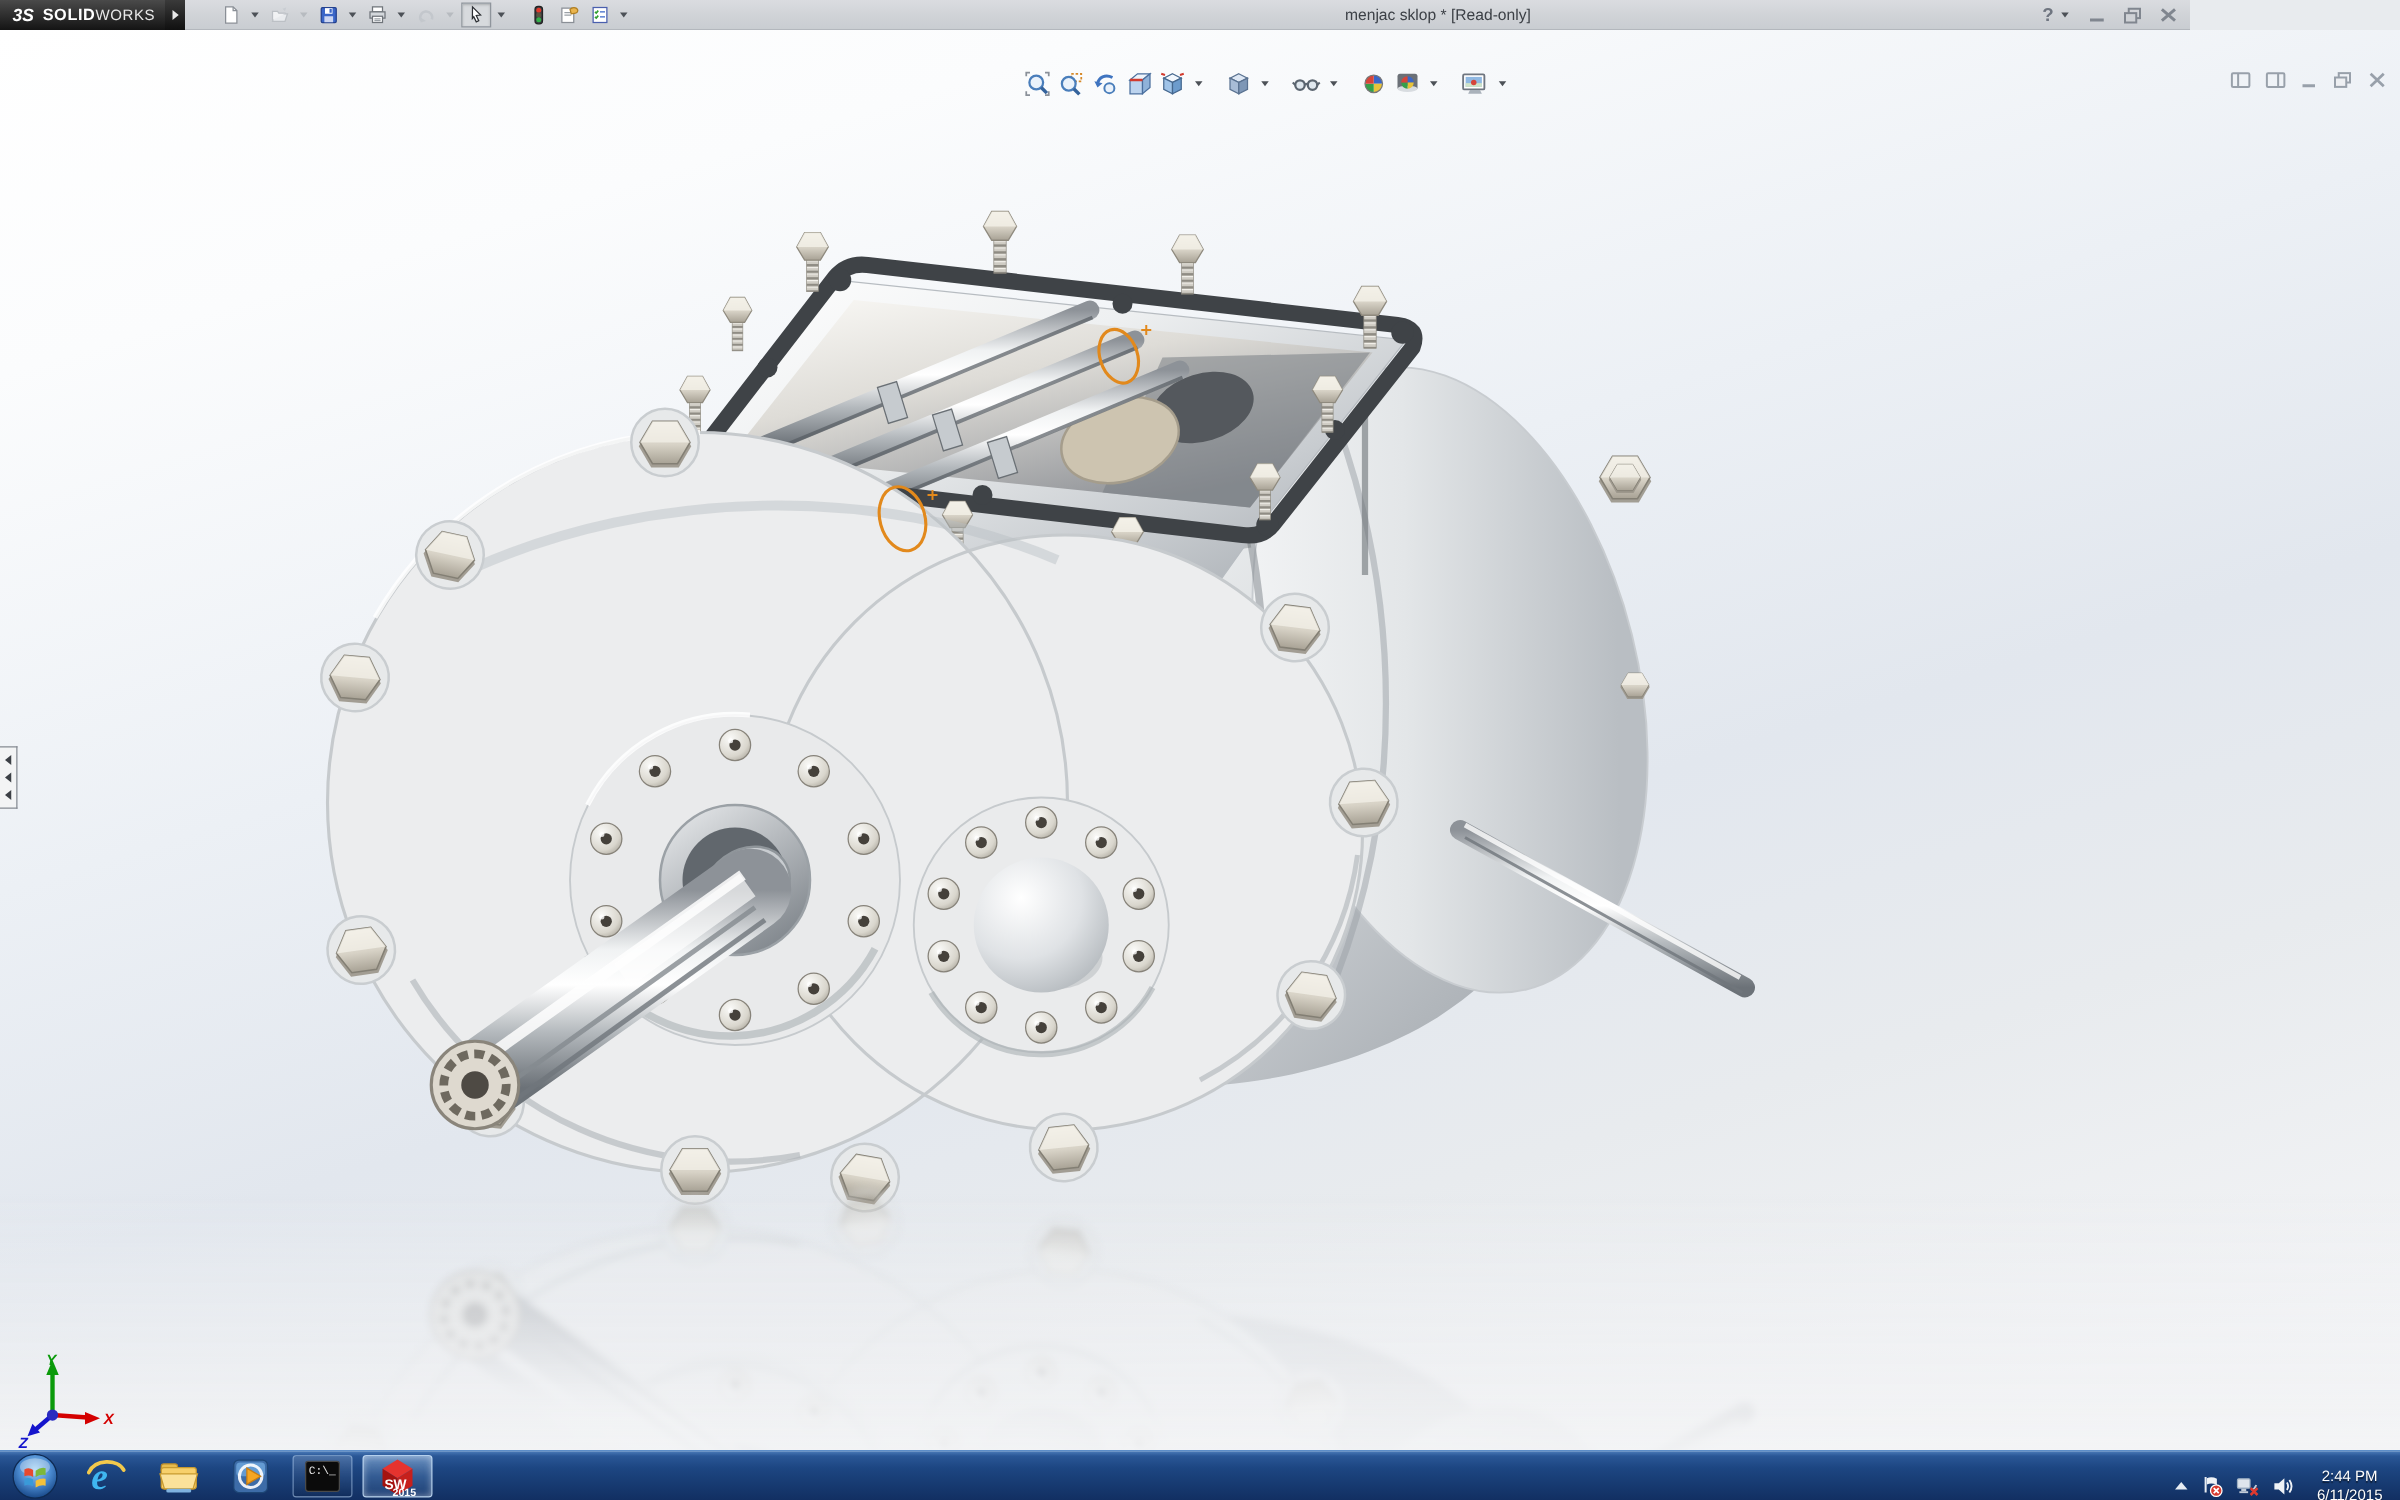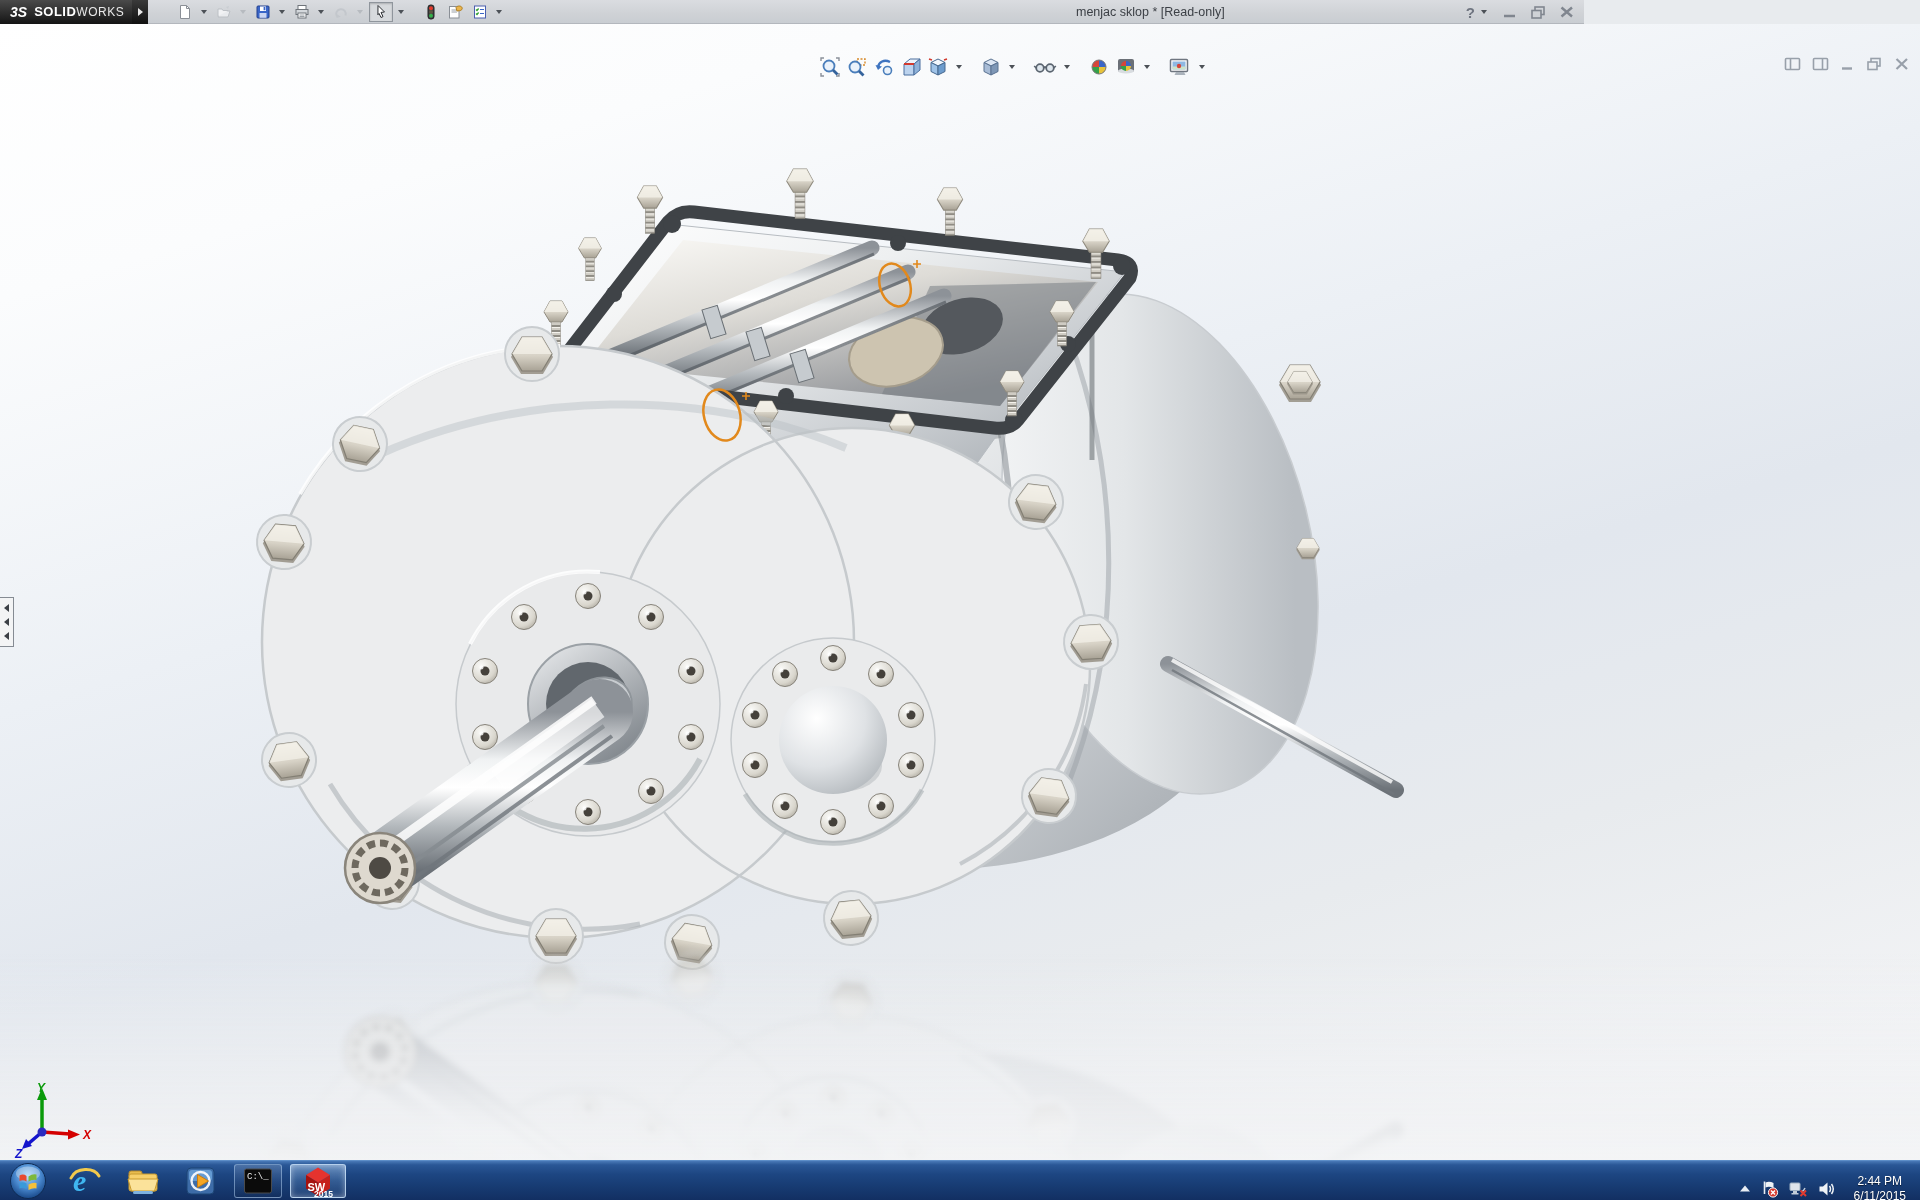--- a/index.html
+++ b/index.html
@@ -1,20 +1,20 @@
 <!DOCTYPE html>
 <html><head>
 <meta charset="utf-8">
 <style>
   * { margin:0; padding:0; box-sizing:border-box; }
   html,body { width:1920px; height:1200px; overflow:hidden; font-family:"Liberation Sans", sans-serif; }
   #screen { position:relative; width:1920px; height:1200px; background:#e8ebee; outline:1px solid #70767d; }
 
   
-  #titlebar { position:absolute; top:0; left:0; width:1584px; height:24px; z-index:50;
+  #titlebar { position:absolute; top:0; left:0; width:1752px; height:24px; z-index:50;
     background:linear-gradient(#dadce0, #cfd2d6 60%, #c9cdd2); border-bottom:1px solid #b3b7bd;
     display:flex; align-items:center; }
   #brand { height:24px; display:flex; align-items:center; background:linear-gradient(#4a4a4a,#141414);
     padding:0 8px 0 10px; color:#fff; }
   #brand .mark { font-style:italic; font-weight:bold; font-size:14px; margin-right:7px; color:#fff; }
   #brand .solid { font-weight:bold; font-size:13px; letter-spacing:.5px; }
   #brand .works { font-weight:normal; font-size:12px; letter-spacing:.5px; color:#e8e8e8; }
   #brand-flyout { width:16px; height:24px; background:linear-gradient(#3a3a3a,#101010);
     display:flex; align-items:center; justify-content:center; }
   #brand-flyout .tri { width:0; height:0; border-top:4px solid transparent; border-bottom:4px solid transparent; border-left:5px solid #e8e8e8; }

